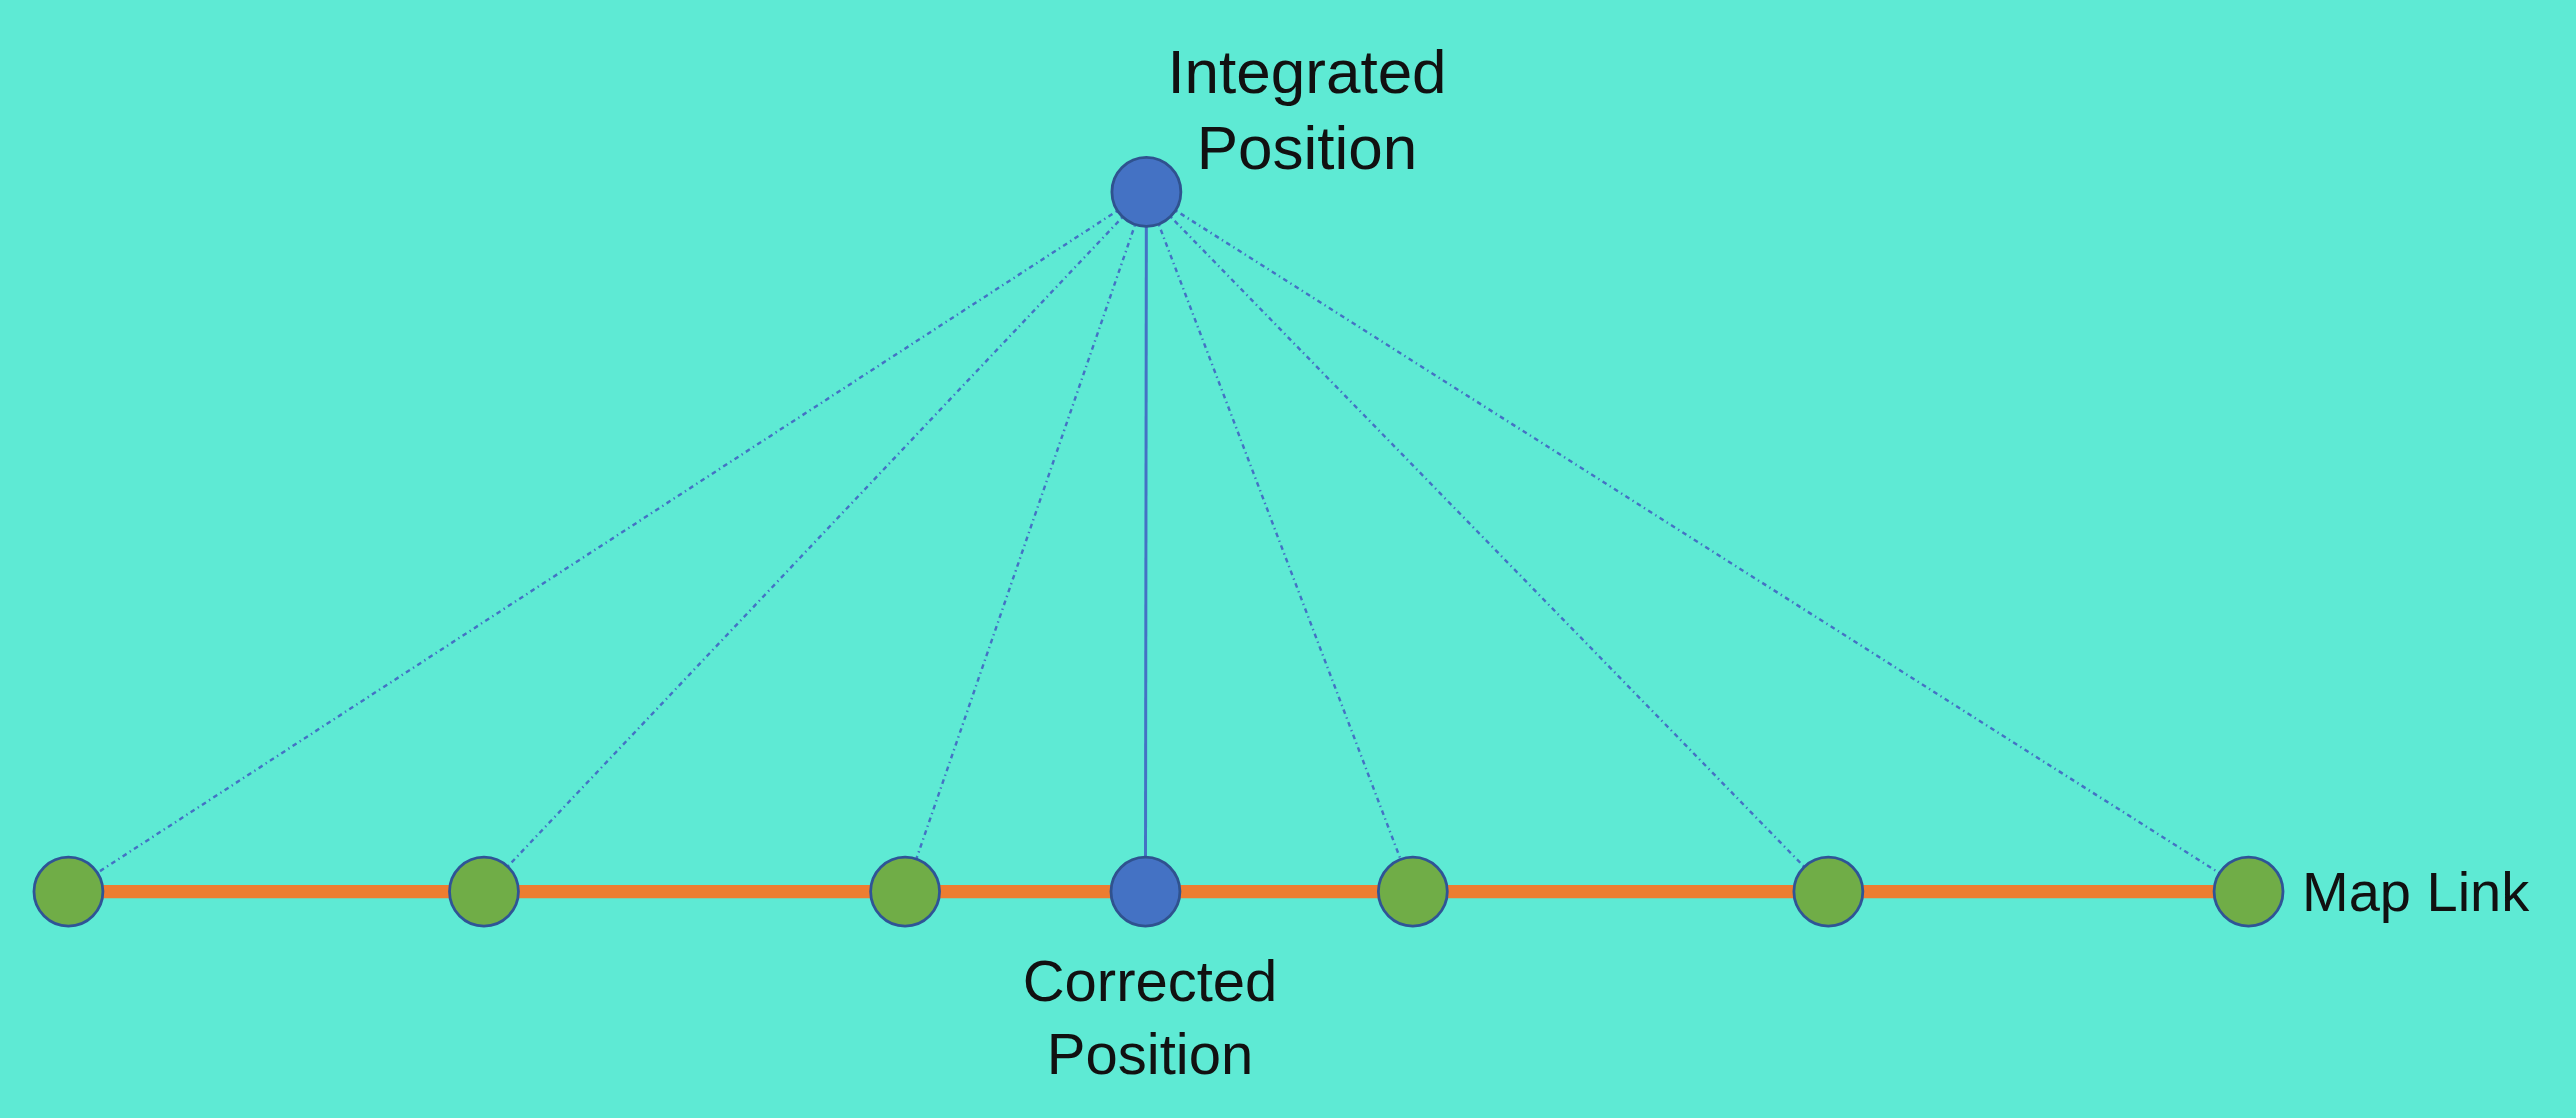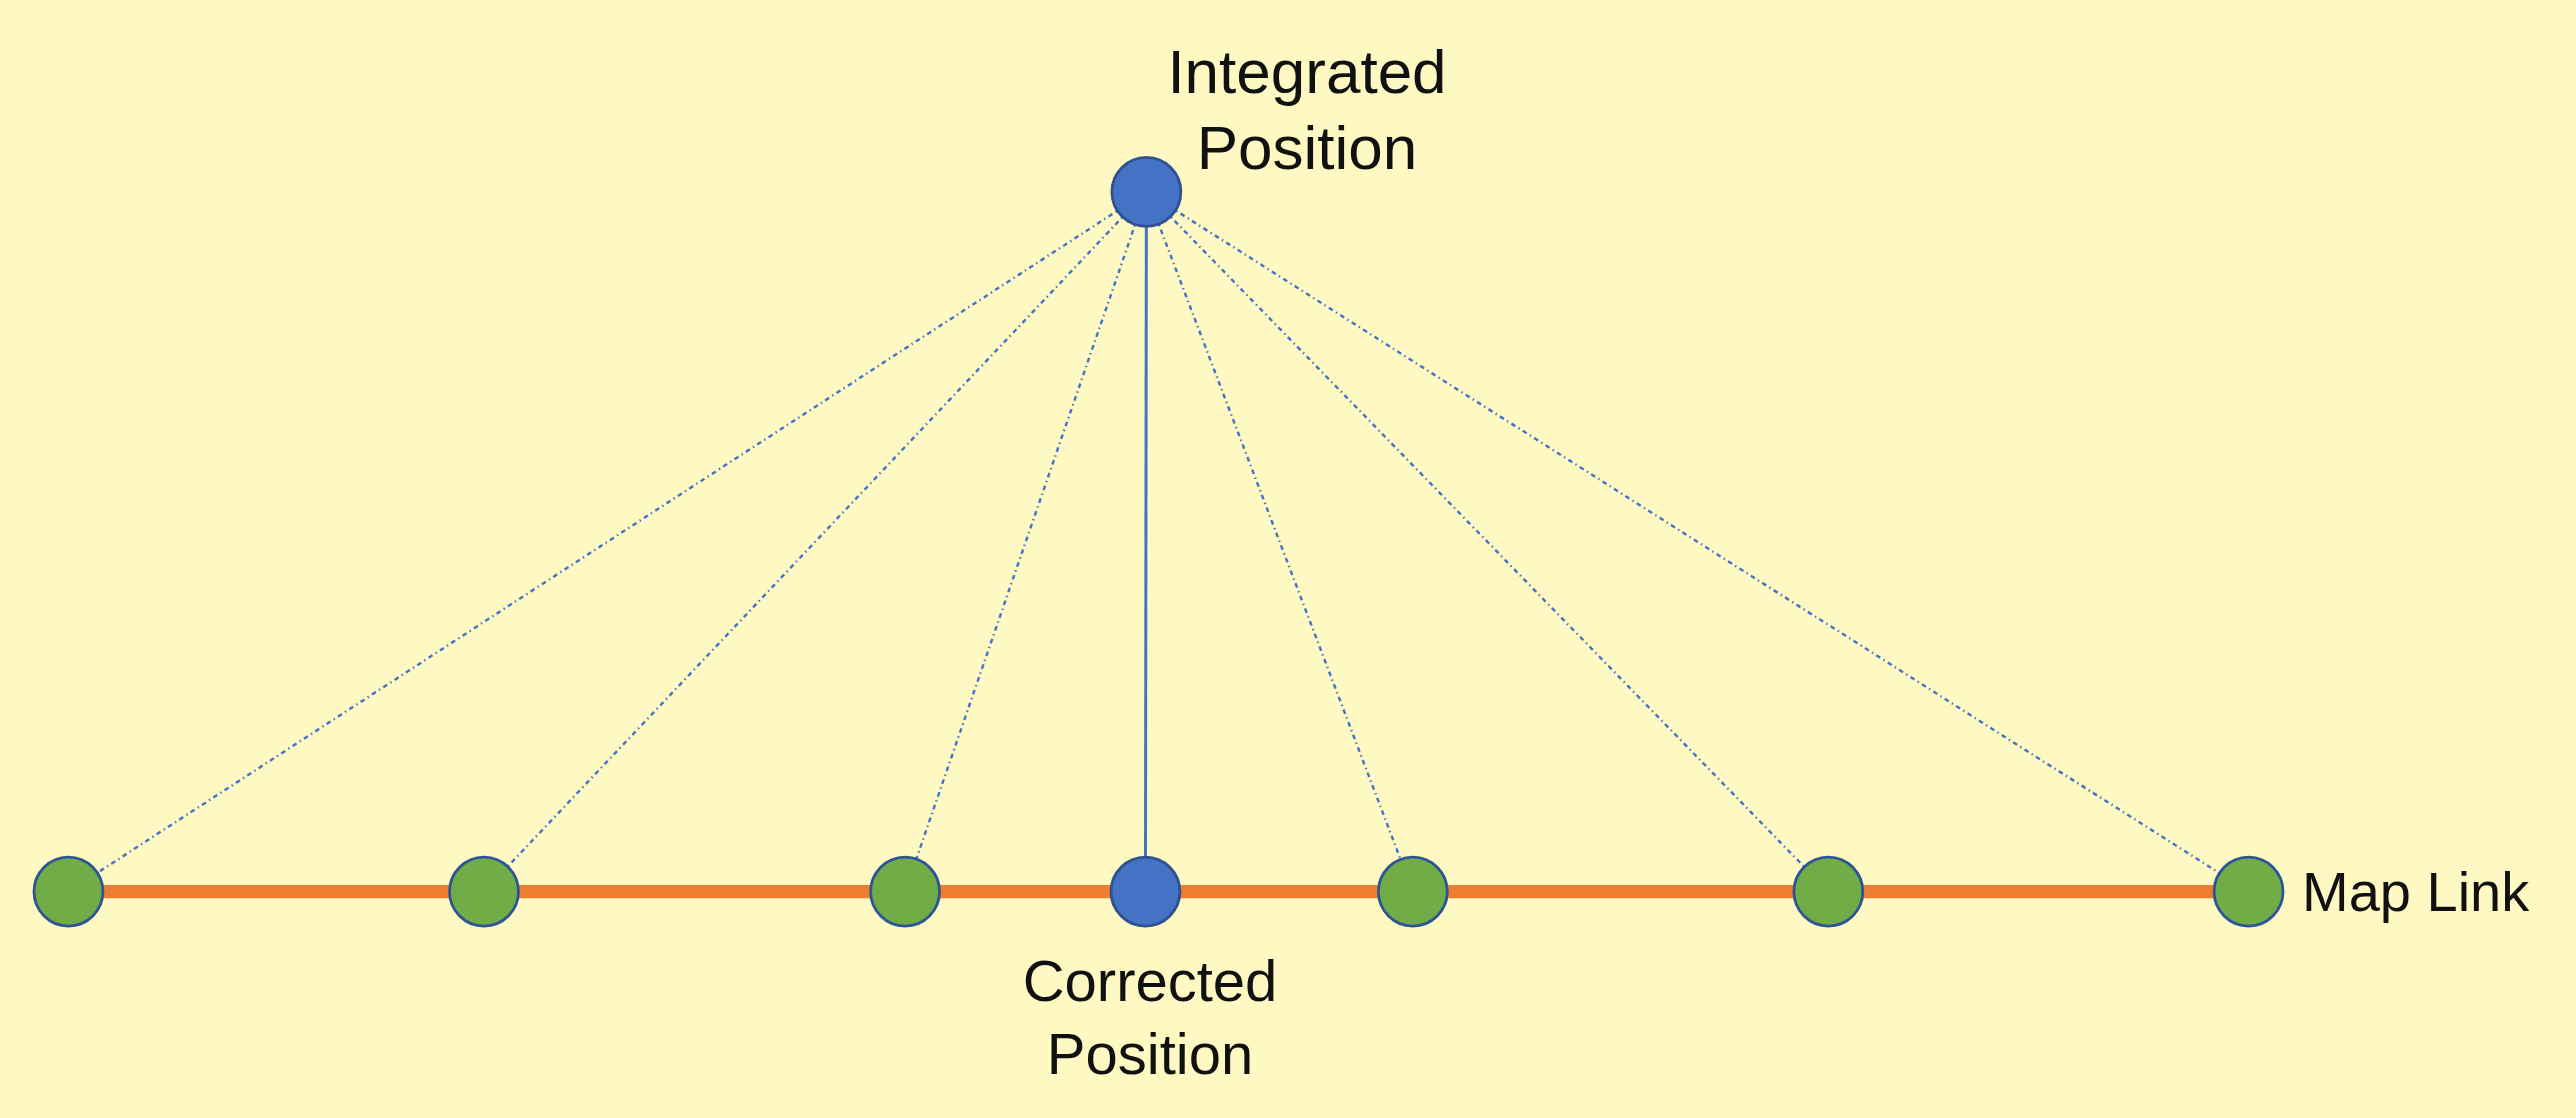--- a/index.html
+++ b/index.html
@@ -4,21 +4,21 @@
 <style>
   html, body {
     margin: 0;
     padding: 0;
     background: #ffffff;
   }
   .stage {
     position: relative;
     width: 2576px;
     height: 1118px;
-    background: #fef9c3;
+    background: #5eead4;
     overflow: hidden;
     font-family: "Liberation Sans", sans-serif;
   }
   .stage svg {
     position: absolute;
     left: 0;
     top: 0;
     width: 2576px;
     height: 1118px;
     display: block;

